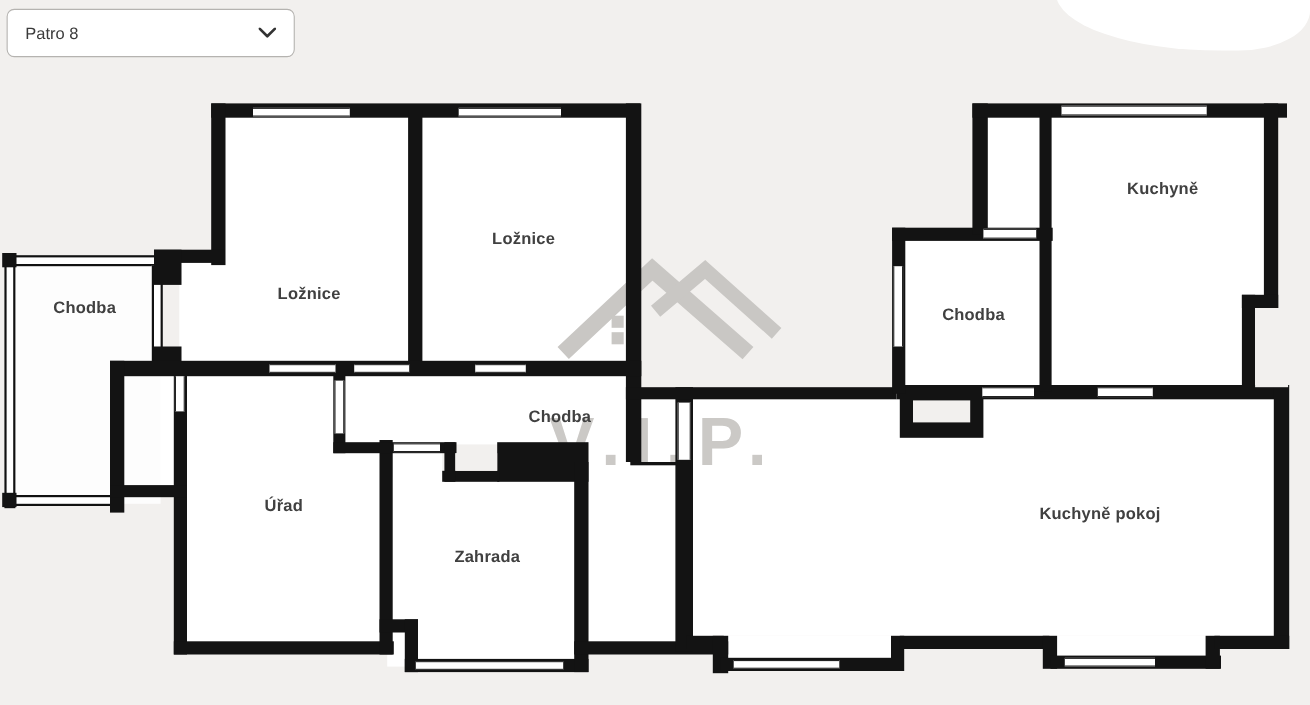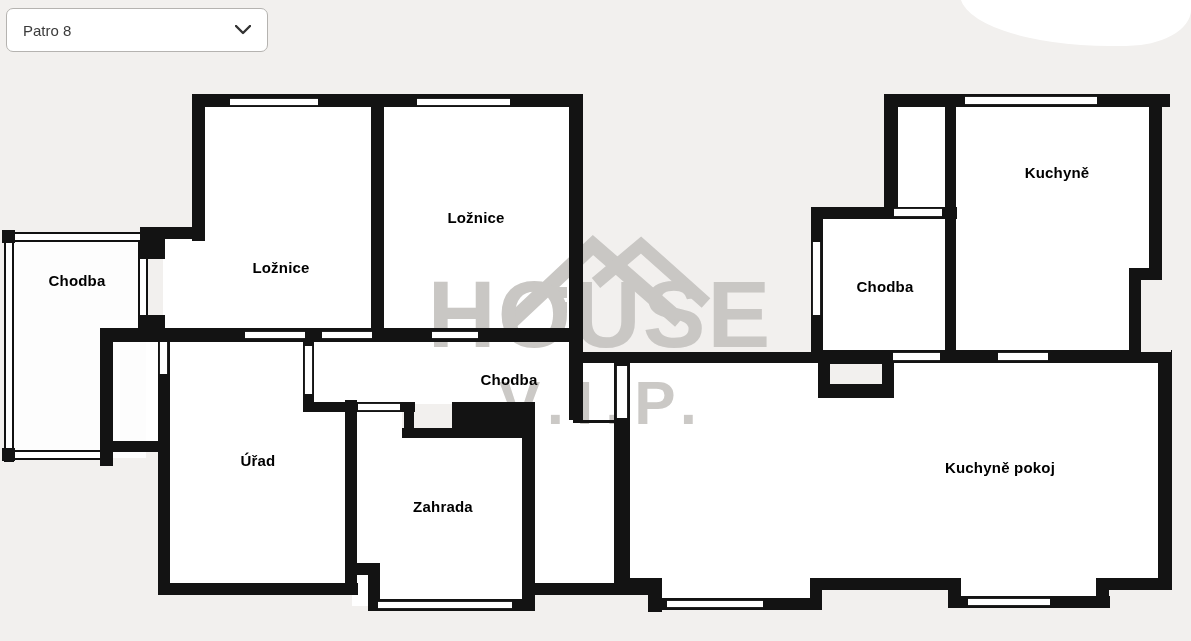--- a/index.html
+++ b/index.html
@@ -11,21 +11,21 @@
   #plan{position:absolute;left:0;top:0;width:1191px;height:641px;}
   .floor{position:absolute;background:#ffffff;z-index:1;}
   .garden-floor{background:#fdfdfd;}
   .thinwall{position:absolute;background:#ffffff;border:2px solid #111;box-sizing:border-box;z-index:1;}
   .wall{position:absolute;background:#131313;z-index:3;}
   .patch{position:absolute;background:#f2f0ee;z-index:4;}
   .open-h{position:absolute;background:#ffffff;border-top:1.5px solid #222;border-bottom:1.5px solid #222;box-sizing:border-box;z-index:4;}
   .open-v{position:absolute;background:#ffffff;border-left:1.5px solid #222;border-right:1.5px solid #222;box-sizing:border-box;z-index:4;}
   .room-label{
     position:absolute;z-index:5;transform:translate(-50%,-50%);
-    font-size:15px;font-weight:700;color:#000000;letter-spacing:.2px;white-space:nowrap;
+    font-size:15px;font-weight:700;color:#404040;letter-spacing:.2px;white-space:nowrap;
   }
   
   #watermark{position:absolute;left:0;top:0;width:1191px;height:641px;z-index:2;pointer-events:none;}
   .wm-house{
     position:absolute;left:600px;top:268px;transform:translateX(-50%);
     font-size:94px;font-weight:700;color:#c9c7c4;letter-spacing:2px;line-height:1;
   }
   .wm-vip{
     position:absolute;left:604px;top:372px;transform:translateX(-50%);
     font-size:62px;font-weight:700;color:#cbc9c6;letter-spacing:12px;line-height:1;
@@ -73,21 +73,20 @@
     </div>
   <div id="watermark">
     <svg class="wm-icon" width="215" height="105" viewBox="0 0 215 105">
       <polyline points="14,96 95,20 182,96" fill="none" stroke="#c9c7c4" stroke-width="15"></polyline>
       <polyline points="98,58 143,20 208,78" fill="none" stroke="#c9c7c4" stroke-width="13"></polyline>
       <rect x="58" y="62" width="11" height="11" fill="#c9c7c4"></rect>
       <rect x="73" y="62" width="11" height="11" fill="#c9c7c4"></rect>
       <rect x="58" y="77" width="11" height="11" fill="#c9c7c4"></rect>
       <rect x="73" y="77" width="11" height="11" fill="#c9c7c4"></rect>
     </svg>
-    <div class="wm-house">HOUSE</div>
     <div class="wm-vip">V.I.P.</div>
   </div>
   <div id="walls">
       <div class="wall" style="left: 192px; top: 94px; width: 390px; height: 13px;"></div>
       <div class="wall" style="left: 192px; top: 94px; width: 13px; height: 147px;"></div>
       <div class="wall" style="left: 140px; top: 227px; width: 64px; height: 12px;"></div>
       <div class="wall" style="left: 140px; top: 227px; width: 25px; height: 32px;"></div>
       <div class="wall" style="left: 140px; top: 315px; width: 25px; height: 20px;"></div>
       <div class="wall" style="left: 371px; top: 100px; width: 13px; height: 240px;"></div>
       <div class="wall" style="left: 569px; top: 94px; width: 14px; height: 326px;"></div>

